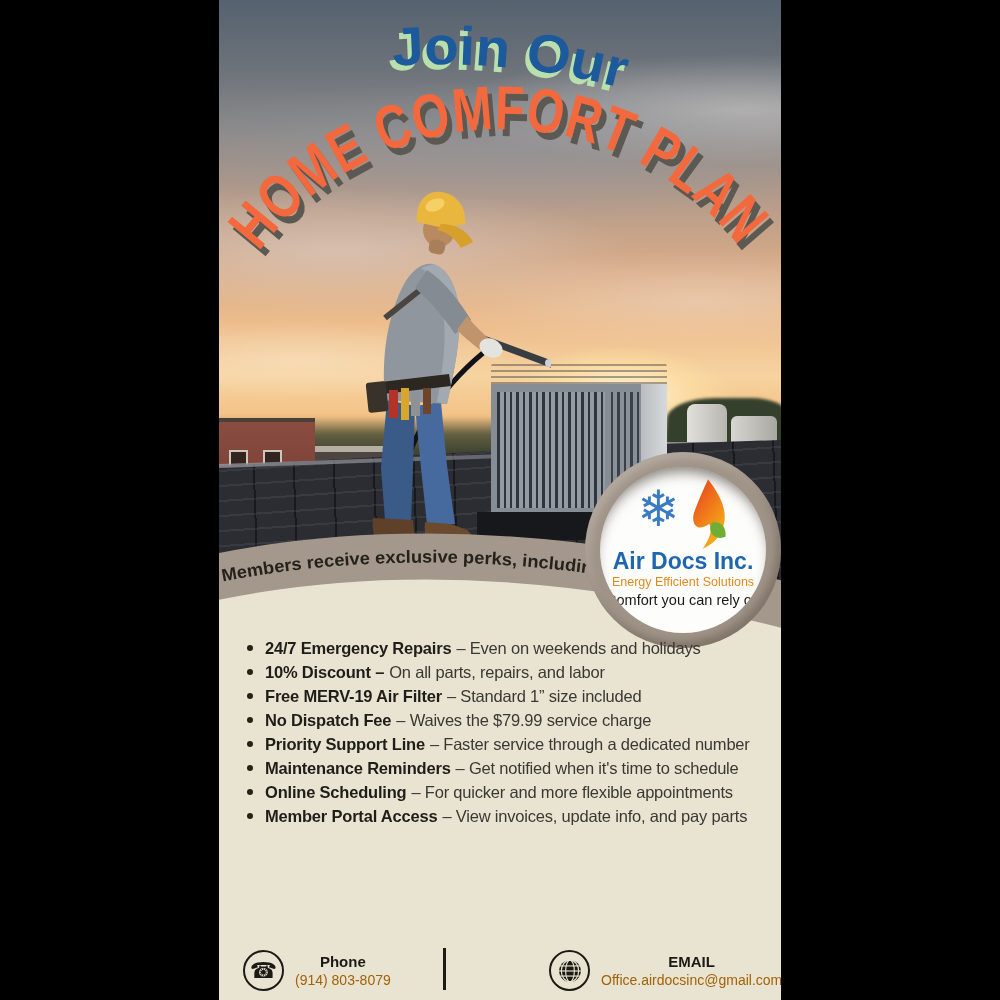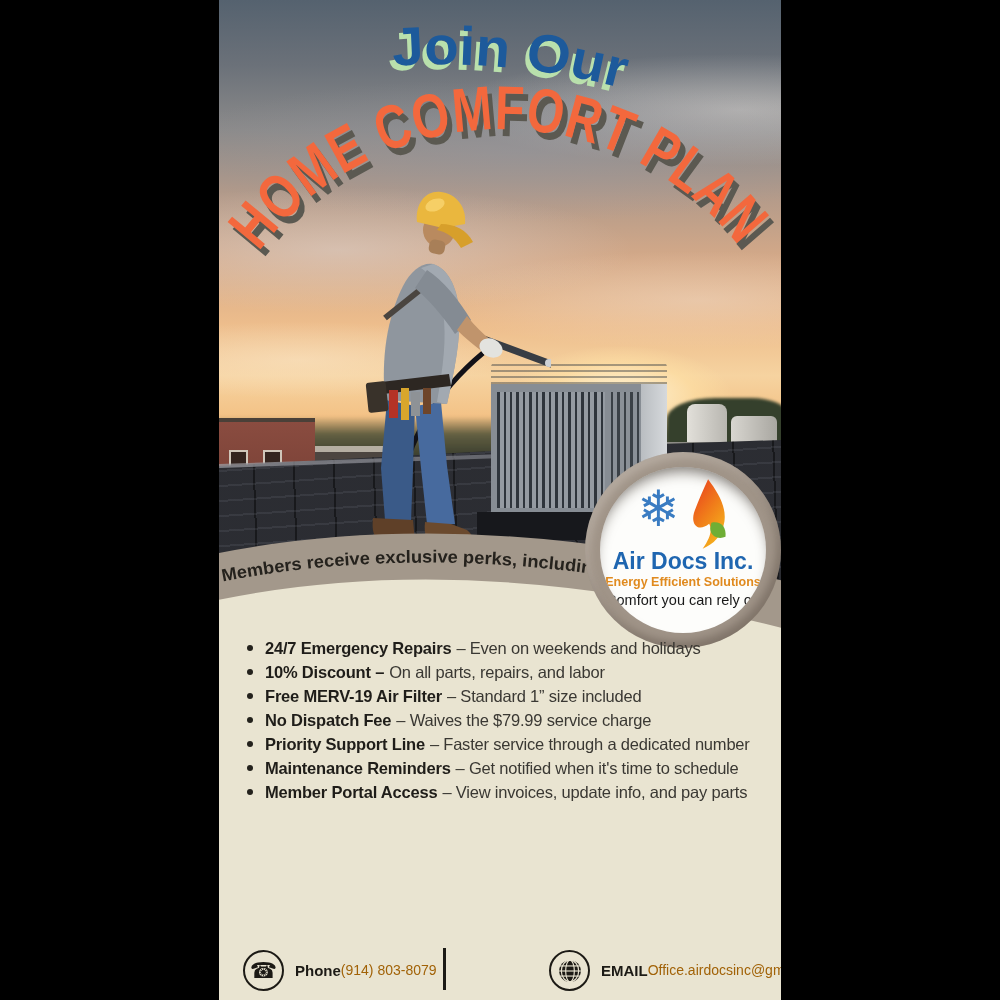--- a/index.html
+++ b/index.html
@@ -61,38 +61,38 @@
   .logo-badge{position:absolute;left:366px;top:452px;width:196px;height:196px;border-radius:50%;background:#a09488;
     box-shadow:inset -4px -6px 9px rgba(70,58,48,.35), inset 4px 6px 9px rgba(238,231,221,.28);}
   .logo-disc{position:absolute;left:15px;top:15px;width:166px;height:166px;border-radius:50%;background:#fdfdfb;
     overflow:hidden;display:flex;flex-direction:column;align-items:center;
     box-shadow:inset 0 10px 14px -6px rgba(40,32,24,.6);}
   .logo-iconrow{position:relative;width:92px;height:72px;margin-top:12px;}
   .snowflake{position:absolute;left:0px;top:2px;font-size:50px;line-height:56px;color:#3a7cc2;
     font-family:"DejaVu Sans",sans-serif;}
   .flame-svg{position:absolute;right:0;top:-2px;width:44px;height:74px;}
   .logo-company{font-size:23px;font-weight:bold;color:#1f66b0;margin-top:-3px;white-space:nowrap;}
-  .logo-tag1{font-size:12.5px;font-weight:bold;color:#e08a1e;margin-top:0;white-space:nowrap;}
+  .logo-tag1{font-size:12.5px;font-weight:normal;color:#e08a1e;margin-top:0;white-space:nowrap;}
   .logo-tag2{font-size:14.5px;color:#191919;margin-top:3px;white-space:nowrap;}
 
   
   .perks{position:absolute;left:24px;top:636px;width:536px;}
   .perk{position:relative;padding-left:22px;font-size:16.5px;line-height:24px;color:#3a3833;letter-spacing:-0.2px;}
   .perk::before{content:"";position:absolute;left:4px;top:9px;width:6px;height:6px;border-radius:50%;background:#23211c;}
   .perk .t{font-weight:bold;color:#1f1d19;margin-right:5px;}
 
   
   .footer{position:absolute;left:0;top:946px;width:562px;height:54px;color:#1c1a15;}
   .f-item{position:absolute;top:4px;display:flex;align-items:center;gap:11px;}
   .f-item.phone{left:24px;}
   .f-item.email{left:330px;}
   .f-icon{width:37px;height:37px;border:2.5px solid #1c1a15;border-radius:50%;flex:0 0 auto;
     display:flex;align-items:center;justify-content:center;font-size:22px;line-height:1;
     font-family:"DejaVu Sans",sans-serif;}
-  .f-text{display:flex;flex-direction:row;justify-content:center;}
+  .f-text{display:flex;flex-direction:column;justify-content:center;align-items:center;}
   .f-label{font-size:15px;font-weight:bold;line-height:19px;}
   .f-value{font-size:14px;line-height:19px;color:#a16207;}
   .f-div{position:absolute;left:224px;top:2px;width:3px;height:42px;background:#1c1a15;}
 </style>
 </head>
 <body>
 
 <div class="stage">
   <div class="flyer">
 
@@ -200,20 +200,21 @@
       </div>
     </div>
 
     <div class="perks">
       <div class="perk"><span class="t">24/7 Emergency Repairs</span><span class="d">– Even on weekends and holidays</span></div>
       <div class="perk"><span class="t">10% Discount –</span><span class="d">On all parts, repairs, and labor</span></div>
       <div class="perk"><span class="t">Free MERV-19 Air Filter</span><span class="d">– Standard 1” size included</span></div>
       <div class="perk"><span class="t">No Dispatch Fee</span><span class="d">– Waives the $79.99 service charge</span></div>
       <div class="perk"><span class="t">Priority Support Line</span><span class="d">– Faster service through a dedicated number</span></div>
       <div class="perk"><span class="t">Maintenance Reminders</span><span class="d">– Get notified when it's time to schedule</span></div>
+      <div class="perk"><span class="t">Online Scheduling</span><span class="d">– For quicker and more flexible appointments</span></div>
       <div class="perk"><span class="t">Member Portal Access</span><span class="d">– View invoices, update info, and pay parts</span></div>
     </div>
 
     <div class="footer">
       <div class="f-item phone">
         <div class="f-icon">☎</div>
         <div class="f-text">
           <div class="f-label">Phone</div>
           <div class="f-value">(914) 803-8079</div>
         </div>

